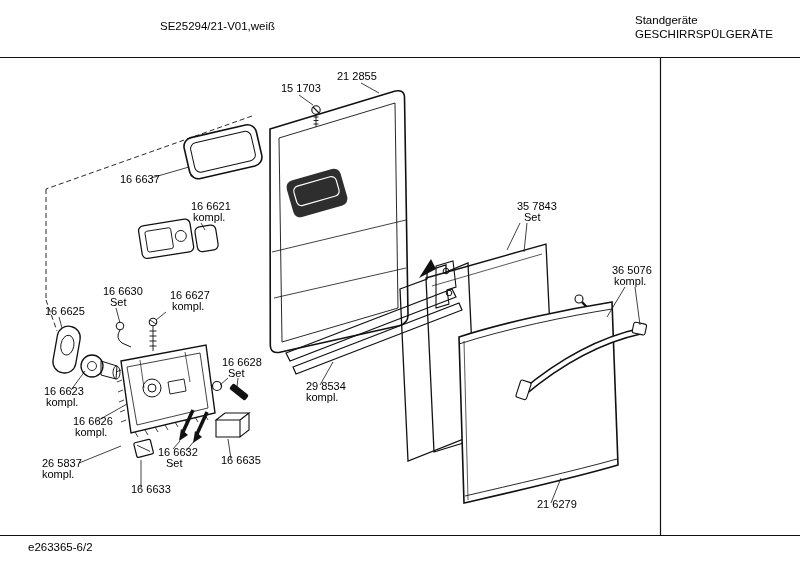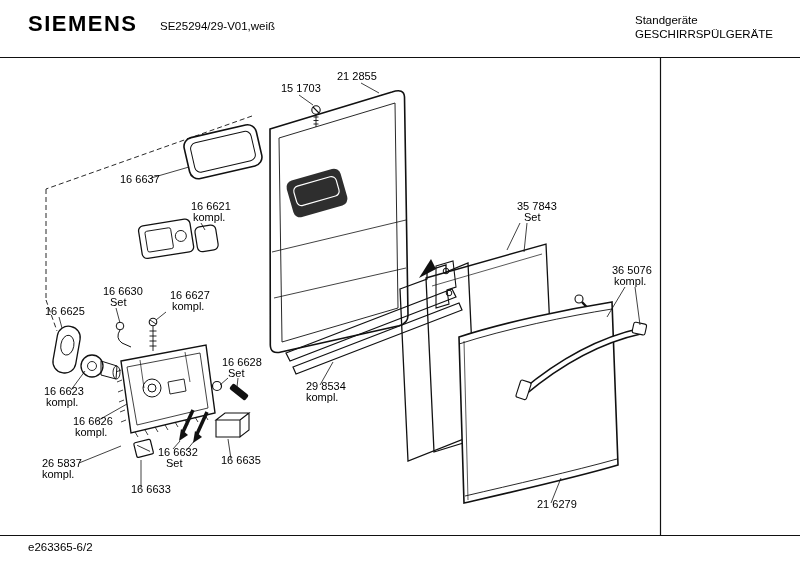--- a/index.html
+++ b/index.html
@@ -13,22 +13,21 @@
   .footer{position:absolute;left:0;top:535px;width:800px;height:21px;}
   .docnum{position:absolute;left:28px;top:6px;font-size:11.5px;}
   svg{position:absolute;left:0;top:0;}
   svg text{font-size:11px;fill:#000;}
   .ln{stroke:#111;fill:none;}
 </style>
 </head>
 <body>
 
 <div class="header">
-  <div class="brand">SIEMENS</div>
-  <div class="model">SE25294/29-V01,weiß</div>
+  <div class="model">SE25294/21-V01,weiß</div>
   <div class="hdr-right">
     <div>Standgeräte</div>
     <div>GESCHIRRSPÜLGERÄTE</div>
   </div>
 </div>
 
 <svg width="800" height="566" viewBox="0 0 800 566">
 
   <g class="ln" stroke-width="1.2">
     <line x1="0" y1="57.5" x2="800" y2="57.5"></line>

